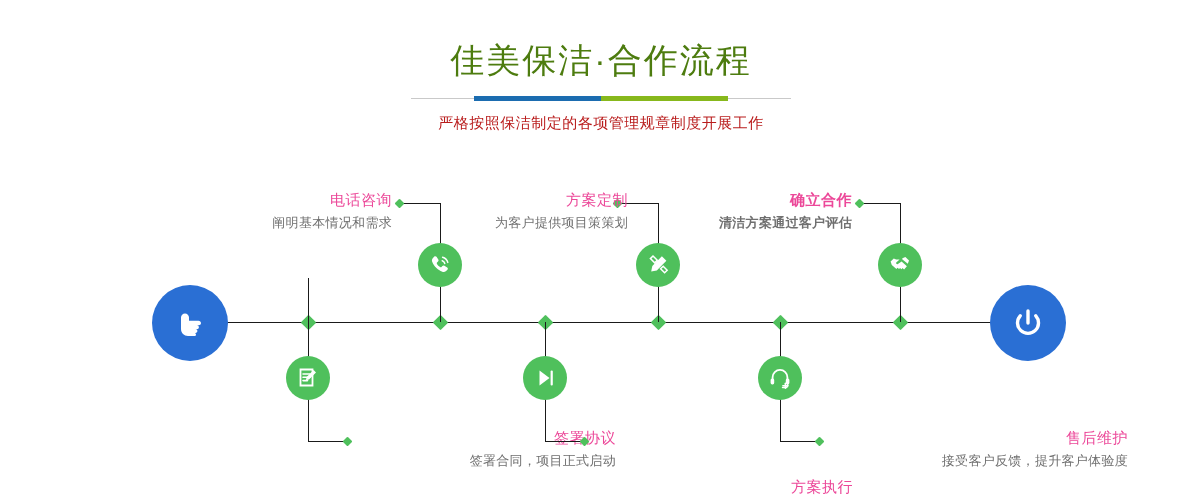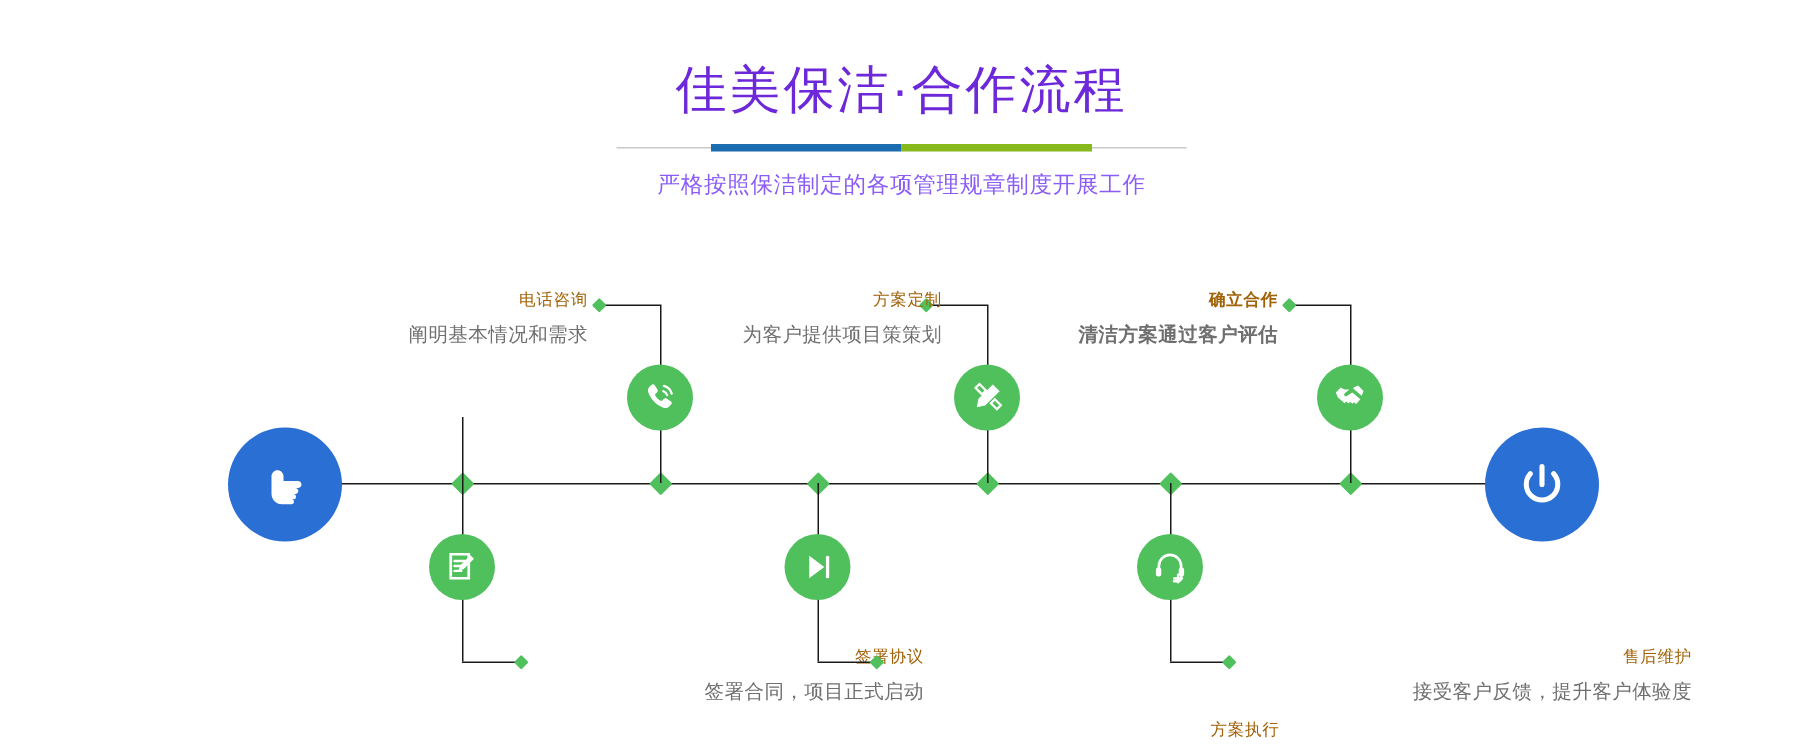--- a/index.html
+++ b/index.html
@@ -151,46 +151,46 @@
   }
 
   
   .label-block {
     position: absolute;
     white-space: nowrap;
   }
   .label-block.align-right { text-align: right; }
   .label-block.align-left  { text-align: right; }
   .label-title {
-    font-size: 11px;
-    color: #a16207;
+    font-size: 15px;
+    color: #ec4899;
     line-height: 22px;
     letter-spacing: 0.5px;
   }
   .label-desc {
     font-size: 13px;
     color: #6f6f6f;
     line-height: 20px;
     padding-top: 2px;
     letter-spacing: 0.3px;
   }
 
   svg { display: block; }
 </style>
 </head>
 <body>
 
 <div class="header">
-  <h1 class="page-title" style="color: #6d28d9;">佳美保洁·合作流程</h1>
+  <h1 class="page-title" style="color: #4d7c0f;">佳美保洁·合作流程</h1>
   <div class="divider">
     <div class="divider-line"></div>
     <div class="divider-blue" style="background: rgb(27, 108, 176);"></div>
     <div class="divider-green" style="background: rgb(135, 184, 28);"></div>
   </div>
-  <p class="page-subtitle" style="color: #8b5cf6;">严格按照保洁制定的各项管理规章制度开展工作</p>
+  <p class="page-subtitle" style="color: #b91c1c;">严格按照保洁制定的各项管理规章制度开展工作</p>
 </div>
 
 <div class="timeline">
 
   <div class="axis"></div>
 
   <div class="endcap endcap-start" style="background: rgb(42, 111, 212);">
     <span>
       <svg width="40" height="40" viewBox="0 0 40 40">
         <path fill="#ffffff" d="M11 14.5c0-2.2 1.8-4 4-4s4 1.8 4 4v3.2h9.5c1.4 0 2.5 1 2.5 2.3s-1.1 2.3-2.5 2.3h-1.6c1.1 0 2 .9 2 2s-.9 2-2 2h-1.3c1 0 1.8.8 1.8 1.8s-.8 1.8-1.8 1.8h-1.2c.9 0 1.6.7 1.6 1.6s-.7 1.6-1.6 1.6H18c-3.9 0-7-3.1-7-7v-11.6z"></path>

